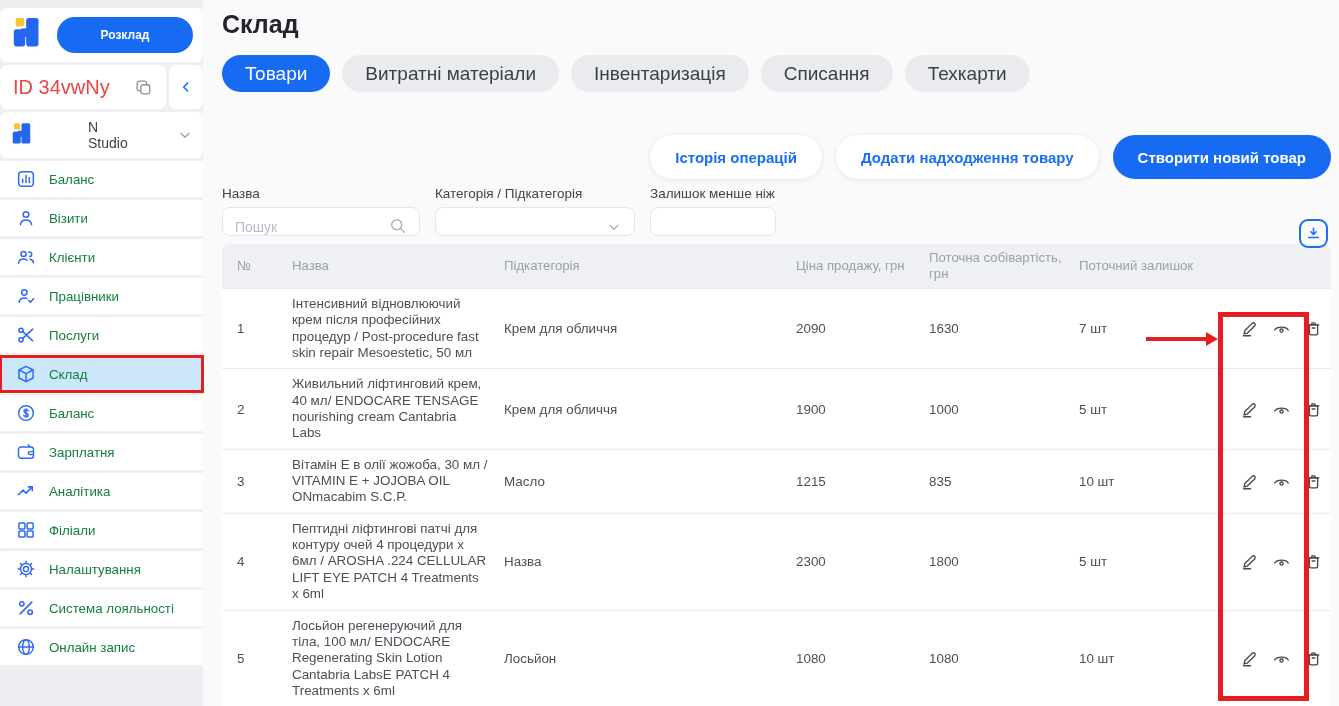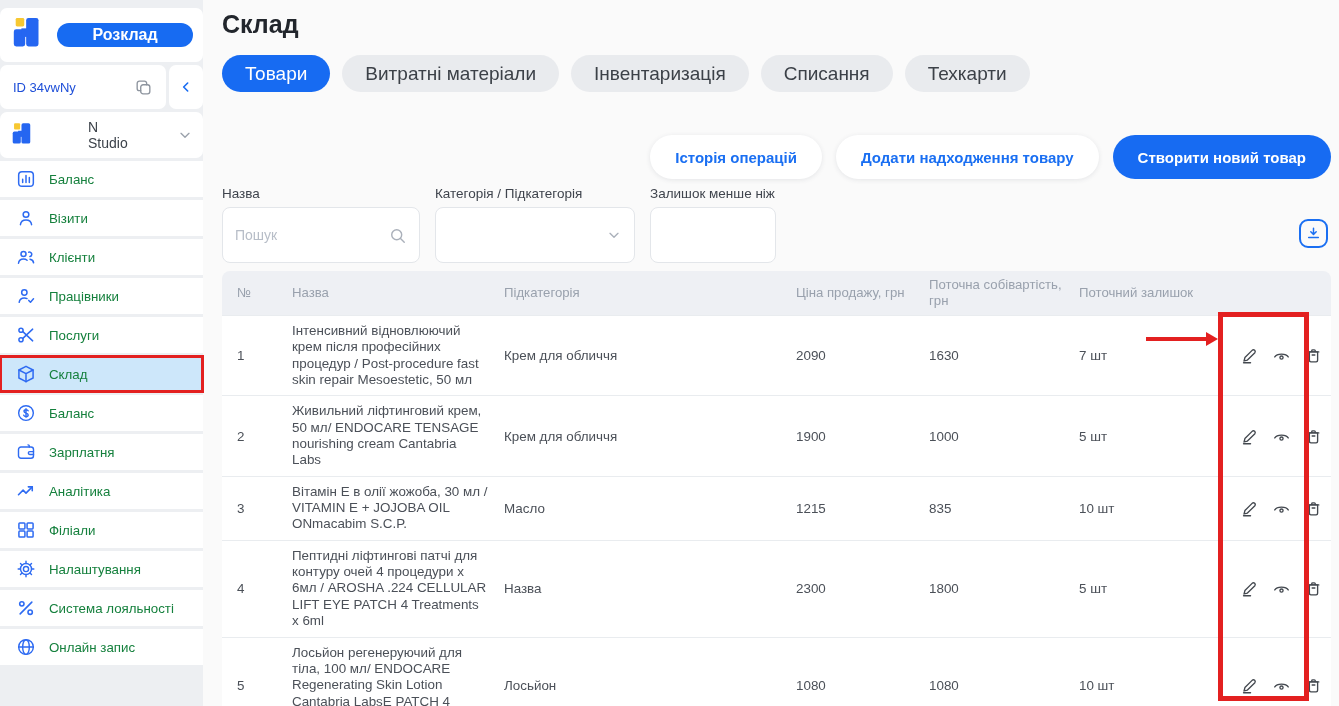--- a/index.html
+++ b/index.html
@@ -3,23 +3,23 @@
 <meta charset="utf-8">
 <style>
   * { box-sizing: border-box; margin: 0; padding: 0; }
   html,body { font-family: "Liberation Sans", sans-serif; }
   .app { position: relative; width: 1339px; height: 706px; overflow: hidden; background:#fafafa; }
 
   
   .sidebar { position:absolute; left:0; top:0; bottom:0; width:203px; background:#edeff2; padding-top:8px; }
   .sb-card { background:#fff; border-radius:7px; margin-bottom:3px; }
   .logo-card { height:54px; display:flex; align-items:center; padding:0 10px; }
-  .schedule-btn { flex:1; height:24px; margin-left:9px; border:none; border-radius:18px; background:#176bf2; color:#fff; font-weight:700; font-size:16px; font-family:inherit; cursor:pointer; }
+  .schedule-btn { flex:1; height:36px; margin-left:9px; border:none; border-radius:18px; background:#176bf2; color:#fff; font-weight:700; font-size:12px; font-family:inherit; cursor:pointer; }
   .id-row { display:flex; gap:3px; margin-bottom:3px; }
-  .id-card { flex:1; height:44px; background:#fff; border-radius:7px; display:flex; align-items:center; padding:0 13px; font-size:13px; color:#1d4ed8; }
+  .id-card { flex:1; height:44px; background:#fff; border-radius:7px; display:flex; align-items:center; padding:0 13px; font-size:20px; color:#ef4444; }
   .id-card .copy { margin-left:auto; color:#8d949e; display:flex; cursor:pointer; }
   .collapse-card { width:34px; height:44px; background:#fff; border-radius:7px; display:flex; align-items:center; justify-content:center; color:#176bf2; cursor:pointer; }
   .studio-card { height:46px; display:flex; align-items:center; padding:0 10px; cursor:pointer;gap:40px; }
   .studio-card .sname { margin-left:11px; font-size:14px; color:#3c424a; }
   .studio-card .chev { margin-left:auto; color:#9aa1ab; display:flex; }
   .sb-item { position:relative; height:36px; background:#fff; margin-bottom:3px; display:flex; align-items:center; padding-left:16px; gap:13px; cursor:pointer; }
   .sb-item .icn { width:20px; height:20px; color:#2e6bf2; display:flex; flex-shrink:0; }
   .sb-item .lbl { font-size:13.3px; color:#15803d; white-space:nowrap; }
   .sb-item.active { background:#cde7fa; }
   .ann-item-box { position:absolute; inset:-1px; border:3px solid #e32020; z-index:6; pointer-events:none; }
@@ -29,21 +29,21 @@
   .page-title { font-size:25px; font-weight:700; color:#22262c; }
   .tabs { display:flex; gap:12px; margin-top:16px; }
   .tab { height:37px; padding:0 23px; border-radius:19px; background:#e9ebee; color:#3c4148; font-size:19px; font-weight:400; display:flex; align-items:center; border:none; font-family:inherit; cursor:pointer; white-space:nowrap; }
   .tab.active { background:#176bf2; color:#fff; }
   .actions { margin-top:43px; display:flex; justify-content:flex-end; gap:14px; }
   .btn { height:44px; border-radius:22px; padding:0 25px; font-size:15px; font-weight:700; display:flex; align-items:center; border:none; font-family:inherit; cursor:pointer; white-space:nowrap; }
   .btn.ghost { background:#fff; color:#1a6ff2; box-shadow:0 1px 5px rgba(40,50,70,.10); }
   .btn.primary { background:#176bf2; color:#fff; }
   .filters { margin-top:7px; display:flex; gap:15px; }
   .fgroup .flabel { font-size:13.5px; color:#3f444d; display:block; margin-bottom:6px; }
-  .fbox { height:56px; background:#fff; border:1px solid #e3e6ea; border-radius:8px; display:flex; align-items:center; padding:0 12px; }
+  .fbox { height:29px; background:#fff; border:1px solid #e3e6ea; border-radius:8px; display:flex; align-items:flex-end; padding:0 12px; }
   .fbox input { border:none; outline:none; width:100%; font-size:14px; font-family:inherit; color:#3f444d; background:transparent; }
   .fbox input::placeholder { color:#b7bdc7; }
   .fbox .ficon { color:#aab0ba; display:flex; flex-shrink:0; margin-left:6px; }
   .w-search { width:198px; } .w-cat { width:200px; } .w-stock { width:126px; }
   .download-btn { position:absolute; top:219px; right:11px; width:29px; height:29px; border:2px solid #1a6ff2; border-radius:9px; background:transparent; color:#1a6ff2; display:flex; align-items:center; justify-content:center; cursor:pointer; }
 
   
   .table { margin-top:8px; width:1109px; }
   .t-head, .t-row { display:grid; grid-template-columns:70px 212px 292px 133px 150px 148px 1fr; align-items:center; }
   .t-head { height:44px; background:#eef0f4; border-radius:8px 8px 0 0; color:#99a1ad; font-size:13.2px; }
@@ -351,21 +351,21 @@
               <svg width="19" height="19" viewBox="0 0 24 24" fill="none" stroke="currentColor" stroke-width="1.7" stroke-linecap="round" stroke-linejoin="round">
                 <path d="M6.8 7.5h10.4v10.6a1.9 1.9 0 0 1-1.9 1.9H8.7a1.9 1.9 0 0 1-1.9-1.9z"></path>
                 <path d="M5.3 7.5h13.4M9.8 7.5V6a1.2 1.2 0 0 1 1.2-1.2h2A1.2 1.2 0 0 1 14.2 6v1.5M10.3 11.4h3.4"></path>
               </svg>
             </span>
         </div>
       </div>
 
       <div class="t-row">
         <div class="c-num">2</div>
-        <div class="c-name">Живильний ліфтинговий крем, 50 мл/ ENDOCARE TENSAGE nourishing cream Cantabria Labs</div>
+        <div class="c-name">Живильний ліфтинговий крем, 40 мл/ ENDOCARE TENSAGE nourishing cream Cantabria Labs</div>
         <div>Крем для обличчя</div>
         <div>1900</div>
         <div>1000</div>
         <div>5 шт</div>
         <div class="c-actions">
           <span class="aicon">
               <svg width="19" height="19" viewBox="0 0 24 24" fill="none" stroke="currentColor" stroke-width="1.7" stroke-linecap="round" stroke-linejoin="round">
                 <path d="M15.6 5.2a2.3 2.3 0 0 1 3.2 3.2L9.4 17.8l-4.3 1.1 1.1-4.3z"></path>
                 <path d="M4.5 21.2h8.8"></path>
               </svg>

